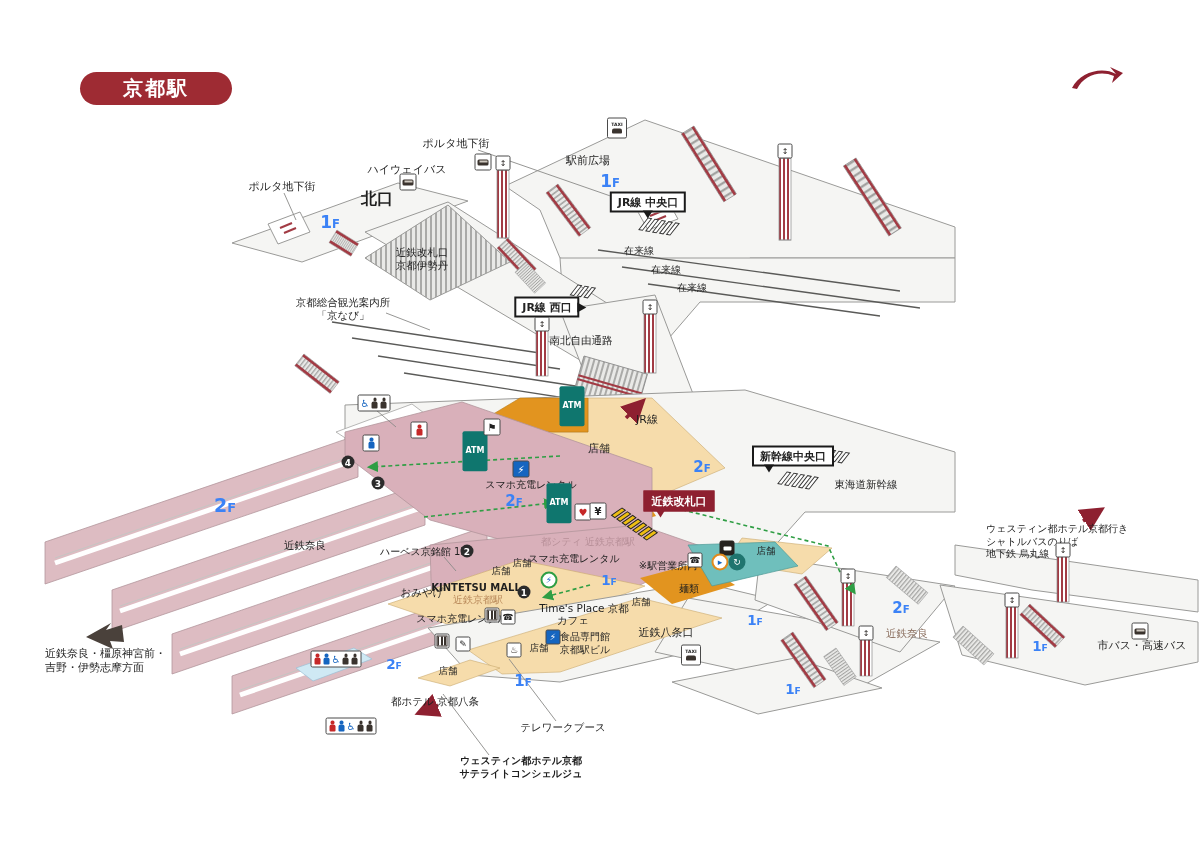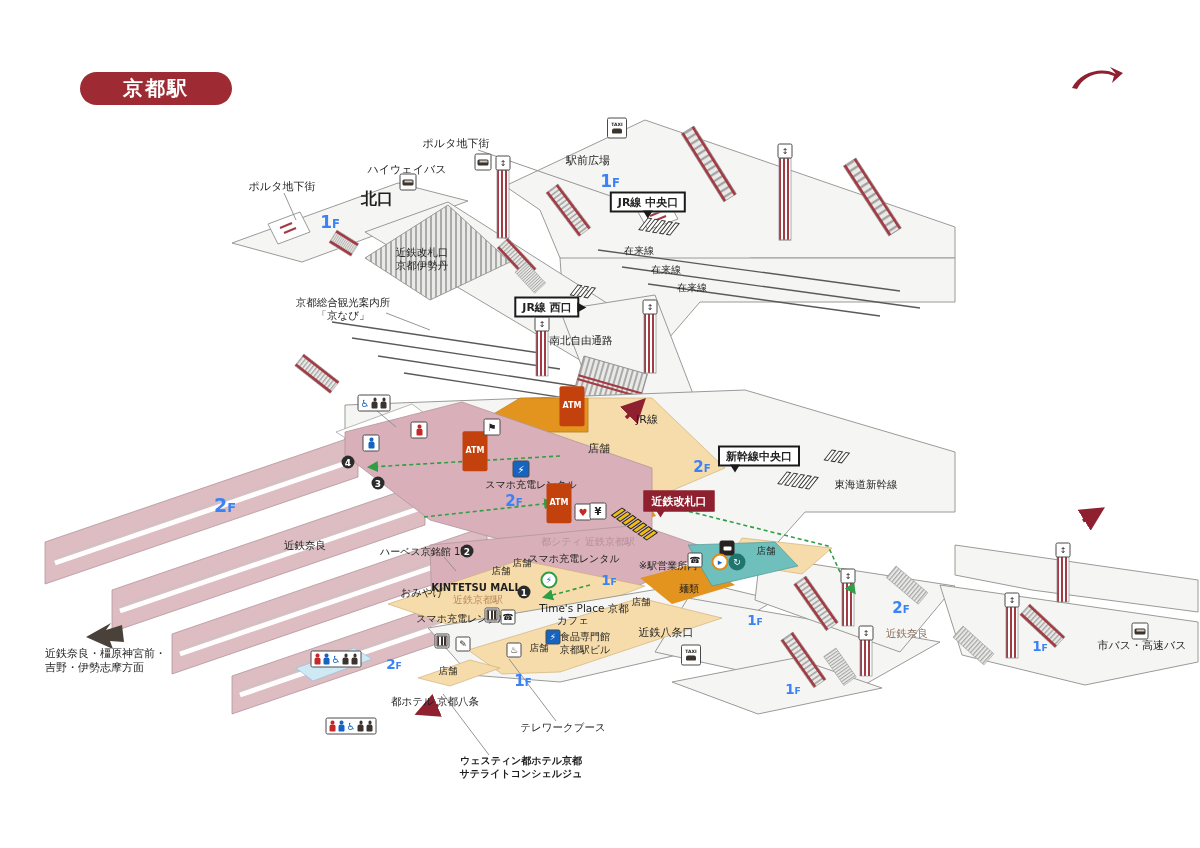--- a/index.html
+++ b/index.html
@@ -24,21 +24,21 @@
   .pt-b::after{content:"";position:absolute;left:50%;bottom:-8px;margin-left:-5px;
                border:5px solid transparent;border-top:8px solid #1a1a1a;border-bottom:none;}
   .pt-bl::after{content:"";position:absolute;left:10px;bottom:-8px;
                border:5px solid transparent;border-top:8px solid #1a1a1a;border-bottom:none;}
   .pt-r::after{content:"";position:absolute;right:-9px;top:50%;margin-top:-5px;
                border:5px solid transparent;border-left:9px solid #1a1a1a;border-right:none;}
   .red.pt-bl::after{border-top-color:#8e2030;}
   .title-pill{position:absolute;left:80px;top:72px;width:152px;height:33px;background:#9e2b33;
               border-radius:17px;display:flex;align-items:center;justify-content:center;
               color:#fff;font-weight:bold;font-size:20px;letter-spacing:2px;z-index:50;}
-  .atm{position:absolute;transform:translate(-50%,-50%);background:#c2410c;color:#fff;
+  .atm{position:absolute;transform:translate(-50%,-50%);background:#0f766e;color:#fff;
        font-size:8px;font-weight:bold;padding:15px 3px;border-radius:2px;z-index:35;line-height:1.2;}
   .icobox{position:absolute;transform:translate(-50%,-50%);width:15px;height:15px;background:#fff;
           border:1.5px solid #4a4a4a;border-radius:2px;display:flex;align-items:center;
           justify-content:center;font-size:10px;line-height:1;z-index:35;}
   .icobox.sm{width:13px;height:13px;font-size:9px;}
   .taxi{width:18px;height:19px;flex-direction:column;gap:0;}
   .taxi .t{font-size:4.5px;font-weight:bold;letter-spacing:0;}
   .car{width:10px;height:5px;background:#3a332e;border-radius:2px 2px 1px 1px;margin-top:1px;}
   .busg{width:11px;height:6px;background:#3a332e;border-radius:1.5px;position:relative;}
   .busg::before{content:"";position:absolute;left:1.5px;top:1px;width:8px;height:2px;background:#cfc9c0;}
@@ -254,21 +254,21 @@
       <line x1="444" y1="557" x2="456" y2="571"></line>
     </g>
 
     <path d="M1072,88 C1080,72 1102,66 1116,74 L1110,67 L1123,73 L1112,83 L1114,76 C1100,70 1084,75 1077,89 Z" fill="#8e2030"></path>
   </svg>
 
   <div class="title-pill">京都駅</div>
 
   <div class="callout pt-b" style="left:648px;top:202px">JR線 中央口</div>
   <div class="callout pt-r" style="left:547px;top:307px">JR線 西口</div>
-  <div class="callout pt-bl" style="left:759px;top:456px">新幹線中央口</div>
+  <div class="callout pt-bl" style="left:793px;top:456px">新幹線中央口</div>
   <div class="callout red pt-bl" style="left:679px;top:501px">近鉄改札口</div>
 
   <div class="lbl s11" style="left:282px;top:187px">ポルタ地下街</div>
   <div class="lbl s11" style="left:456px;top:144px">ポルタ地下街</div>
   <div class="lbl s12 b" style="left:377px;top:199px">北口</div>
   <div class="lbl s11" style="left:407px;top:170px">ハイウェイバス</div>
   <div class="lbl s11" style="left:588px;top:161px">駅前広場</div>
   <div class="lbl s10" style="left:639px;top:251px">在来線</div>
   <div class="lbl s10" style="left:666px;top:270px">在来線</div>
   <div class="lbl s10" style="left:692px;top:288px">在来線</div>
@@ -303,20 +303,25 @@
   <div class="lbl s10" style="left:585px;top:643px">
     <span class="ln">食品専門館</span>
     <span class="ln">京都駅ビル</span>
   </div>
   <div class="lbl s9" style="left:539px;top:648px">店舗</div>
   <div class="lbl s9" style="left:448px;top:671px">店舗</div>
   <div class="lbl s9" style="left:766px;top:551px">店舗</div>
   <div class="lbl s11" style="left:666px;top:633px">近鉄八条口</div>
   <div class="lbl c-brown" style="left:907px;top:634px">近鉄奈良</div>
   <div class="lbl s11" style="left:1142px;top:646px">市バス・高速バス</div>
+  <div class="lbl s10 left" style="left:986px;top:542px">
+    <span class="ln" style="text-align:left">ウェスティン都ホテル京都行き</span>
+    <span class="ln" style="text-align:left">シャトルバスのりば</span>
+    <span class="ln" style="text-align:left">地下鉄 烏丸線</span>
+  </div>
   <div class="lbl" style="left:435px;top:702px">都ホテル 京都八条</div>
   <div class="lbl" style="left:563px;top:728px">テレワークブース</div>
   <div class="lbl s10 b" style="left:521px;top:767px">
     <span class="ln">ウェスティン都ホテル京都</span>
     <span class="ln">サテライトコンシェルジュ</span>
   </div>
   <div class="lbl s11 left" style="left:45px;top:661px">
     <span class="ln" style="text-align:left">近鉄奈良・橿原神宮前・</span>
     <span class="ln" style="text-align:left">吉野・伊勢志摩方面</span>
   </div>

